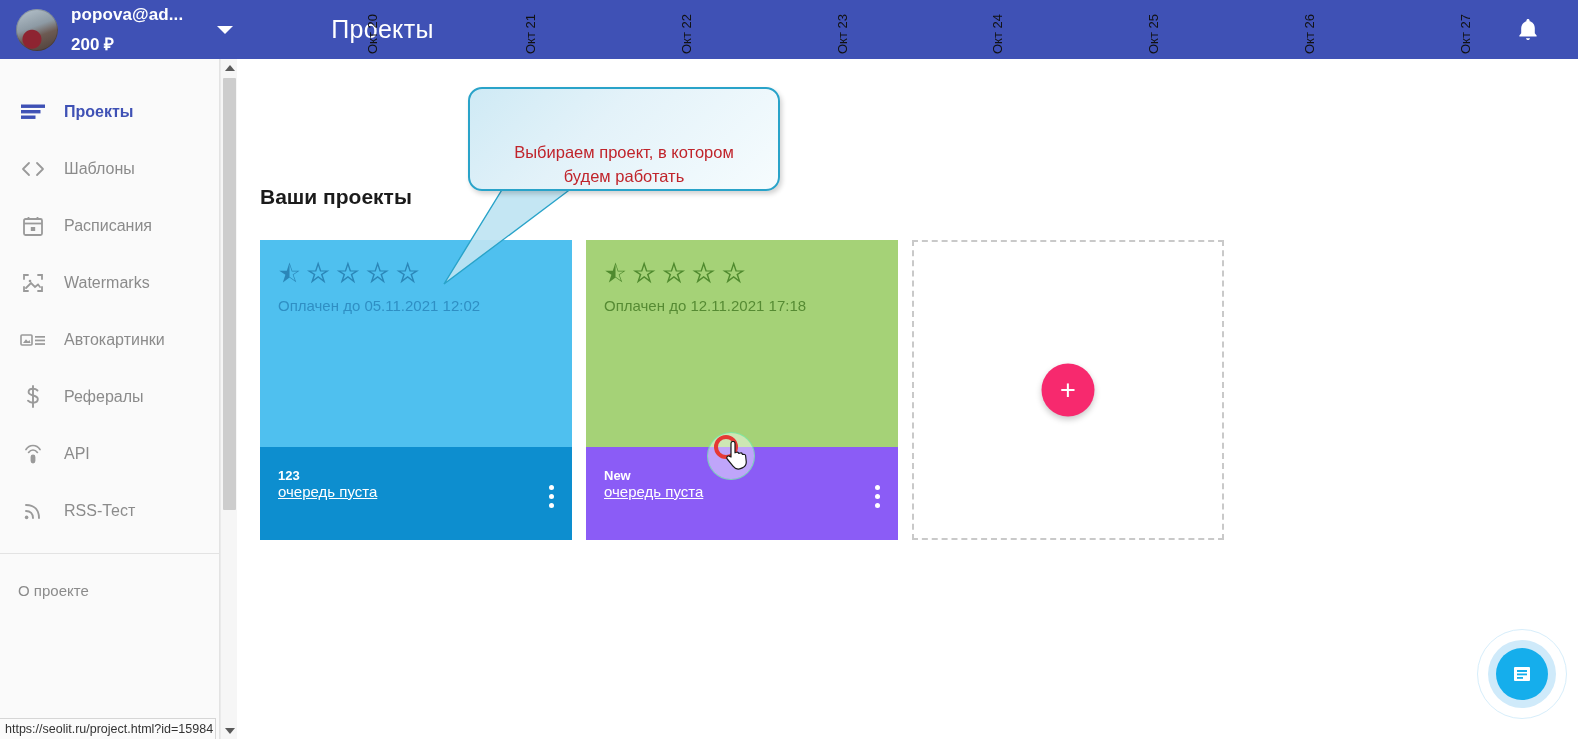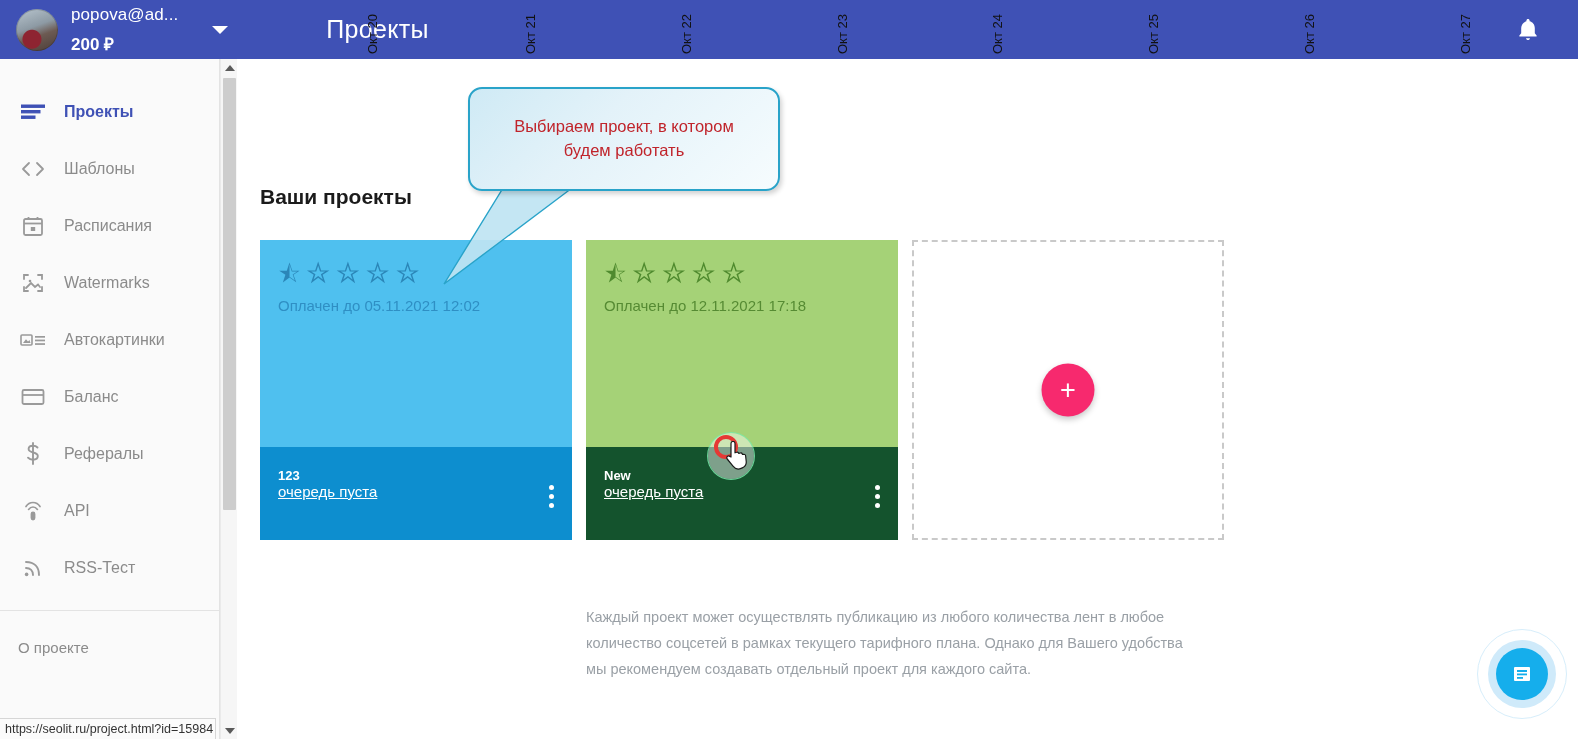--- a/index.html
+++ b/index.html
@@ -29,21 +29,21 @@
     width: 42px; height: 42px; border-radius: 50%;
     background:
        radial-gradient(circle at 38% 72%, #8e2431 0 9px, rgba(0,0,0,0) 10px),
        linear-gradient(160deg, #b9c6cf 0%, #8d9aa4 42%, #6c5a52 62%, #4b3d38 100%);
     overflow: hidden; flex: none;
     box-shadow: inset 0 0 0 1px rgba(0,0,0,.18);
   }
   .user-text {
     margin-left: 13px; color: #fff; line-height: 1.15;
   }
-  .user-email { font-size: 17px; font-weight: normal; letter-spacing: .1px; }
+  .user-email { font-size: 17px; font-weight: bold; letter-spacing: .1px; }
   .user-balance { font-size: 17px; font-weight: bold; margin-top: 10px; }
   .caret-down {
     margin-left: 34px; width: 0; height: 0;
     border-left: 8px solid transparent;
     border-right: 8px solid transparent;
     border-top: 8px solid #fff;
     cursor: pointer;
   }
   .page-title-top {
     margin-left: 98px; color: #fff;
@@ -154,21 +154,21 @@
     font-size: 21px; font-weight: bold; color: #1b1b1b;
   }
 
   
   .callout {
     position: absolute; left: 468px; top: 87px;
     width: 312px; height: 104px;
     border: 2px solid #29a3c9; border-radius: 14px;
     background: linear-gradient(135deg,#cfeaf5 0%, #e3f2f9 40%, #f6fcfe 100%);
     box-shadow: 2px 3px 5px rgba(0,0,0,.18);
-    display: flex; align-items: center; justify-content: center;
+    display: flex; align-items: flex-end; justify-content: center;
     z-index: 40;
   }
   .callout-text {
     color: #c0242b; font-size: 16.5px; line-height: 1.45;
     text-align: center; padding: 0 18px;
   }
   .callout-tail {
     position: absolute; left: 430px; top: 180px;
     width: 200px; height: 110px; z-index: 39; pointer-events: none;
   }
@@ -345,29 +345,20 @@
             <rect x="1" y="3" width="11" height="10" rx="1" fill="none" stroke="#9a9a9a" stroke-width="1.6"></rect>
             <polygon points="3,11 6,7.2 8,9.5 9.5,8 10.5,11" fill="#9a9a9a"></polygon>
             <rect x="15" y="4" width="10" height="1.7" fill="#9a9a9a"></rect>
             <rect x="15" y="7.6" width="10" height="1.7" fill="#9a9a9a"></rect>
             <rect x="15" y="11.2" width="10" height="1.7" fill="#9a9a9a"></rect>
           </svg>
         </span>
         <span>Автокартинки</span>
       </div>
 
-      <div class="nav-item">
-        <span class="ico">
-          <svg width="24" height="18" viewBox="0 0 24 18" fill="none" stroke="#9a9a9a" stroke-width="1.8">
-            <rect x="1.5" y="2" width="21" height="14" rx="1.5"></rect>
-            <line x1="1.5" y1="7" x2="22.5" y2="7"></line>
-          </svg>
-        </span>
-        <span>Баланс</span>
-      </div>
 
       <div class="nav-item">
         <span class="ico">
           <svg width="16" height="24" viewBox="0 0 16 24" fill="none" stroke="#9a9a9a" stroke-width="1.9" stroke-linecap="round">
             <path d="M12.5 5.5C11.3 4.2 9.6 3.8 8 3.8c-2.6 0-4.4 1.3-4.4 3.3 0 4.6 9.2 2.2 9.2 7 0 2.2-2 3.6-4.8 3.6-2 0-3.8-.6-5-2"></path>
             <line x1="8" y1="1" x2="8" y2="22"></line>
           </svg>
         </span>
         <span>Рефералы</span>
       </div>
@@ -442,37 +433,36 @@
               <b></b>
             </div>
         </div>
       </div>
 
       <div class="card" style="left:326px;top:0">
         <div class="top" style="background:#a5d277">
           <div class="stars" style="color:#4f8a2e">⯪☆☆☆☆</div>
           <div class="paid" style="color:#568b33">Оплачен до 12.11.2021 17:18</div>
         </div>
-        <div class="foot" style="background:#14532d">
+        <div class="foot" style="background:#8b5cf6">
           <div class="pname">New</div>
           <div class="queue">очередь пуста</div>
           <div class="kebab">
               <b></b>
               <b></b>
               <b></b>
             </div>
         </div>
       </div>
 
       <div class="card-add" style="left:652px;top:0">
         <div class="fab-add">+</div>
       </div>
     </div>
 
-    <div class="description">Каждый проект может осуществлять публикацию из любого количества лент в любое количество соцсетей в рамках текущего тарифного плана. Однако для Вашего удобства мы рекомендуем создавать отдельный проект для каждого сайта.</div>
 
     <div class="chat-fab">
       <div class="chat-ring-out"></div>
       <div class="chat-ring-mid"></div>
       <div class="chat-core">
         <svg width="24" height="24" viewBox="0 0 24 24">
           <rect x="4" y="5" width="16" height="14" rx="1" fill="#fff"></rect>
           <rect x="7" y="8" width="10" height="2" fill="#15aeec"></rect>
           <rect x="7" y="11.5" width="10" height="1.8" fill="#15aeec"></rect>
           <rect x="7" y="15" width="6" height="1.8" fill="#15aeec"></rect>

